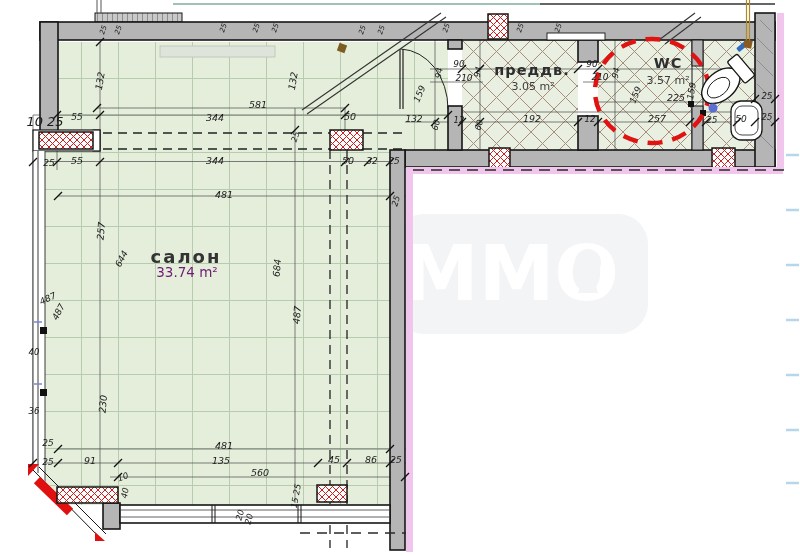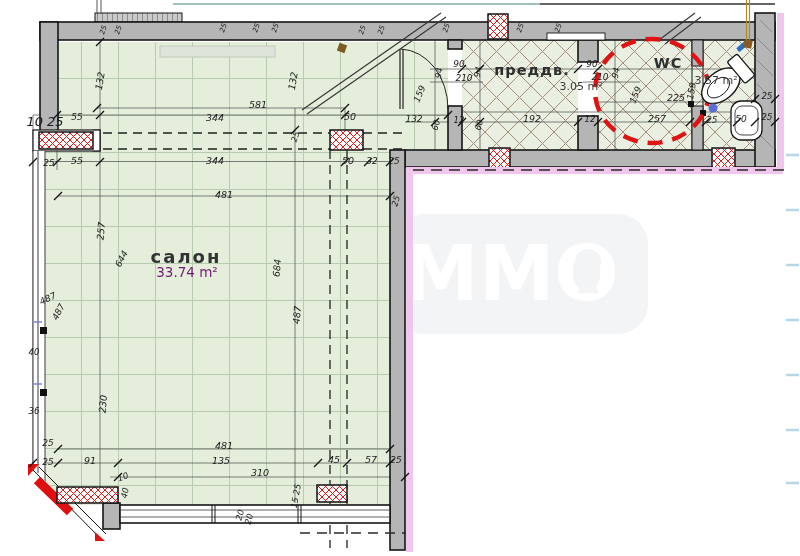--- a/index.html
+++ b/index.html
@@ -7,21 +7,21 @@
          font-family:"DejaVu Sans",sans-serif;}
   #plan-svg{position:absolute;left:0;top:0;}
   #labels{position:absolute;left:0;top:0;width:800px;height:556px;pointer-events:none;}
   .dim{position:absolute;color:#1b1b1b;font-style:italic;font-weight:500;white-space:nowrap;
        font-family:"DejaVu Sans",sans-serif;line-height:1;}
   .room-label{position:absolute;transform:translate(-50%,-50%);white-space:nowrap;color:#2b2b2b;
        font-family:"DejaVu Sans",sans-serif;line-height:1;}
   .salon-name{font-size:18px;font-weight:600;letter-spacing:2px;color:#333;}
   .salon-area{font-size:13.5px;font-weight:500;color:#701a75;}
   .small-name{font-size:14.5px;font-weight:700;color:#2e2e2e;letter-spacing:1px;text-align:right;}
-  .small-area{font-size:11px;font-weight:500;color:#3c3c3c;margin-left:48px;}
+  .small-area{font-size:11px;font-weight:500;color:#3c3c3c;}
   .wm-text{font-family:"DejaVu Sans",sans-serif;font-weight:800;}
 </style>
 </head>
 <body>
 
 <div id="stage">
 
 <svg id="plan-svg" width="800" height="556" viewBox="0 0 800 556">
   <defs>
     <pattern id="tile" x="45" y="42" width="37" height="37" patternUnits="userSpaceOnUse">
@@ -278,23 +278,23 @@
       <span class="dim" style="left: 592px; top: 64px; font-size: 9px; transform: translate(-50%, -50%) rotate(0deg);">90</span>
       <span class="dim" style="left: 600px; top: 77px; font-size: 9px; transform: translate(-50%, -50%) rotate(0deg);">210</span>
       <span class="dim" style="left: 616px; top: 73px; font-size: 8.5px; transform: translate(-50%, -50%) rotate(-80deg);">94</span>
       <span class="dim" style="left: 636px; top: 95px; font-size: 9px; transform: translate(-50%, -50%) rotate(-68deg);">159</span>
       <span class="dim" style="left: 676px; top: 98px; font-size: 9.5px; transform: translate(-50%, -50%) rotate(0deg);">225</span>
       <span class="dim" style="left: 692px; top: 91px; font-size: 9px; transform: translate(-50%, -50%) rotate(-80deg);">159</span>
       <span class="dim" style="left: 224px; top: 195px; font-size: 9.5px; transform: translate(-50%, -50%) rotate(0deg);">481</span>
       <span class="dim" style="left: 224px; top: 446px; font-size: 9.5px; transform: translate(-50%, -50%) rotate(0deg);">481</span>
       <span class="dim" style="left: 90px; top: 461px; font-size: 9.5px; transform: translate(-50%, -50%) rotate(0deg);">91</span>
       <span class="dim" style="left: 221px; top: 461px; font-size: 9.5px; transform: translate(-50%, -50%) rotate(0deg);">135</span>
-      <span class="dim" style="left: 260px; top: 473px; font-size: 9.5px; transform: translate(-50%, -50%) rotate(0deg);">310</span>
+      <span class="dim" style="left: 260px; top: 473px; font-size: 9.5px; transform: translate(-50%, -50%) rotate(0deg);">560</span>
       <span class="dim" style="left: 334px; top: 460px; font-size: 9.5px; transform: translate(-50%, -50%) rotate(0deg);">45</span>
-      <span class="dim" style="left: 371px; top: 460px; font-size: 9.5px; transform: translate(-50%, -50%) rotate(0deg);">57</span>
+      <span class="dim" style="left: 371px; top: 460px; font-size: 9.5px; transform: translate(-50%, -50%) rotate(0deg);">86</span>
       <span class="dim" style="left: 396px; top: 460px; font-size: 9px; transform: translate(-50%, -50%) rotate(0deg);">25</span>
       <span class="dim" style="left: 48px; top: 443px; font-size: 9px; transform: translate(-50%, -50%) rotate(0deg);">25</span>
       <span class="dim" style="left: 48px; top: 462px; font-size: 9px; transform: translate(-50%, -50%) rotate(0deg);">25</span>
       <span class="dim" style="left: 123px; top: 477px; font-size: 8.5px; transform: translate(-50%, -50%) rotate(-20deg);">10</span>
       <span class="dim" style="left: 125px; top: 493px; font-size: 8.5px; transform: translate(-50%, -50%) rotate(-80deg);">40</span>
       <span class="dim" style="left: 296px; top: 496px; font-size: 8.5px; transform: translate(-50%, -50%) rotate(-80deg);">15 25</span>
       <span class="dim" style="left: 240px; top: 515px; font-size: 8.5px; transform: translate(-50%, -50%) rotate(-75deg);">20</span>
       <span class="dim" style="left: 249px; top: 519px; font-size: 8.5px; transform: translate(-50%, -50%) rotate(-75deg);">20</span>
     </div>
 

